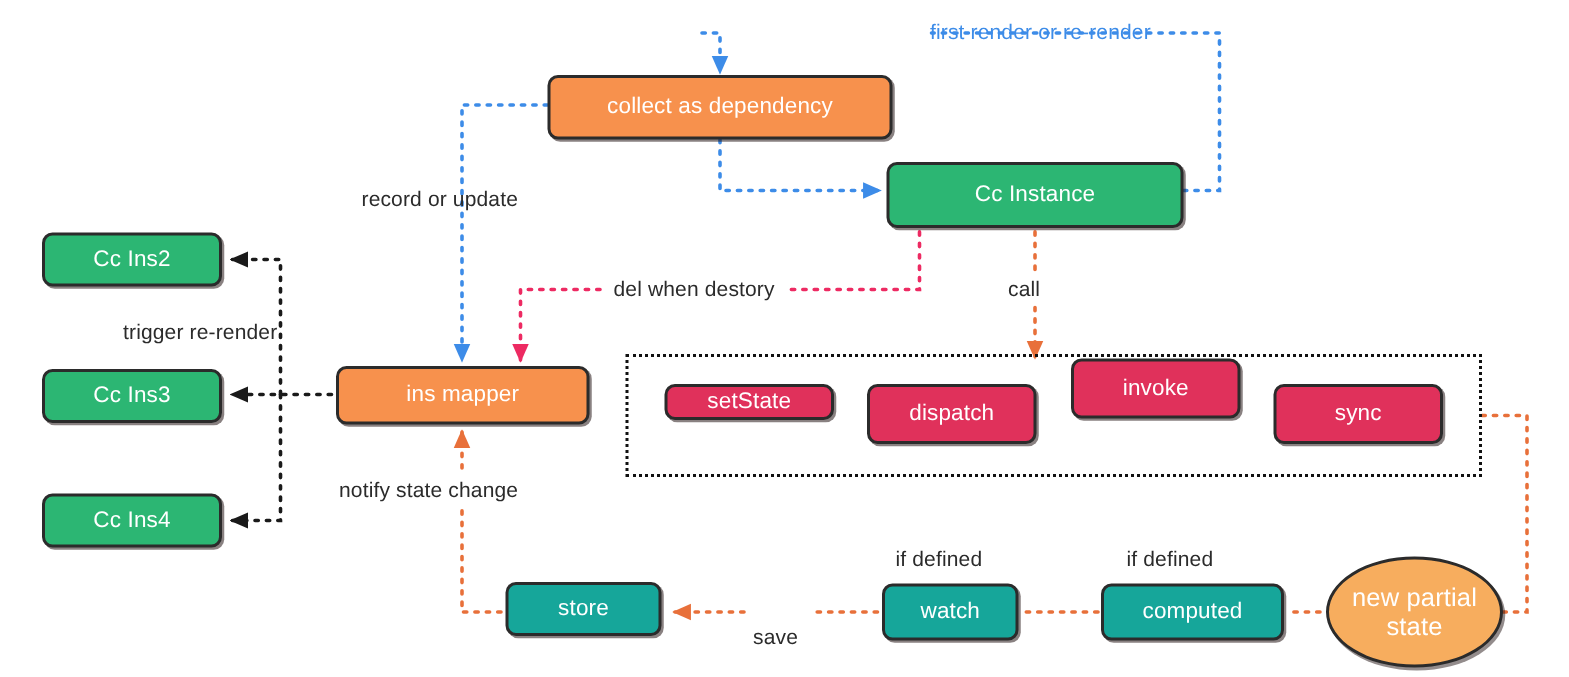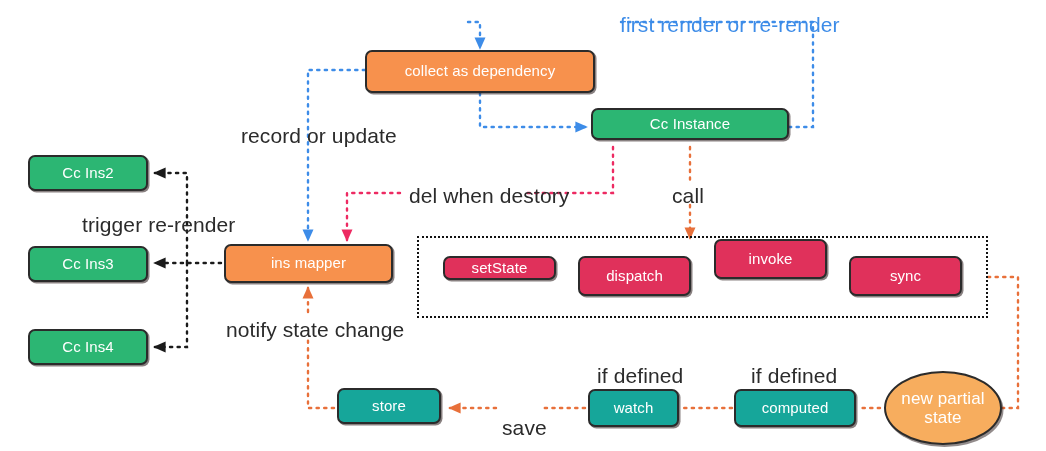--- a/index.html
+++ b/index.html
@@ -46,21 +46,21 @@
     box-shadow: 1.5px 2px 0 rgba(40,25,25,0.5);
   }
   .node.orange  { background: #f7914d; }
   .node.green   { background: #2cb673; }
   .node.teal    { background: #16a69a; }
   .node.crimson { background: #e0315b; }
   .node.orange-ellipse { background: #f7ad5e; }
 
   .edge-label {
     position: absolute;
-    font-size: 21px;
+    font-size: 14px;
     color: #2b2b2b;
     white-space: nowrap;
     letter-spacing: 0.1px;
   }
   .edge-label.blue { color: #3d8ce8; }
 
   .group-box {
     position: absolute;
     box-sizing: border-box;
     border: 2.5px dotted #111111;
@@ -119,21 +119,21 @@
 
     <path d="M 187 263 L 187 347 L 155 347" fill="none" stroke="#1a1a1a" stroke-width="2.4" stroke-dasharray="2.2 5.4" stroke-linecap="round" marker-end="url(#arrow-black)"></path>
   </svg>
 
   <div class="group-box" style="left:417px; top:236px; width:571px; height:82px;"></div>
 
   <div class="node orange" style="left:365px; top:50px; width:230px; height:43px;">
     <span>collect as dependency</span>
   </div>
 
-  <div class="node green" style="left:591px; top:108px; width:198px; height:32px;">
+  <div class="node green" style="left:591px; top:108px; width:198px; height:44px;">
     <span>Cc Instance</span>
   </div>
 
   <div class="node orange" style="left:224px; top:244px; width:169px; height:39px;">
     <span>ins mapper</span>
   </div>
 
   <div class="node green" style="left:28px; top:155px; width:120px; height:36px;">
     <span>Cc Ins2</span>
   </div>

